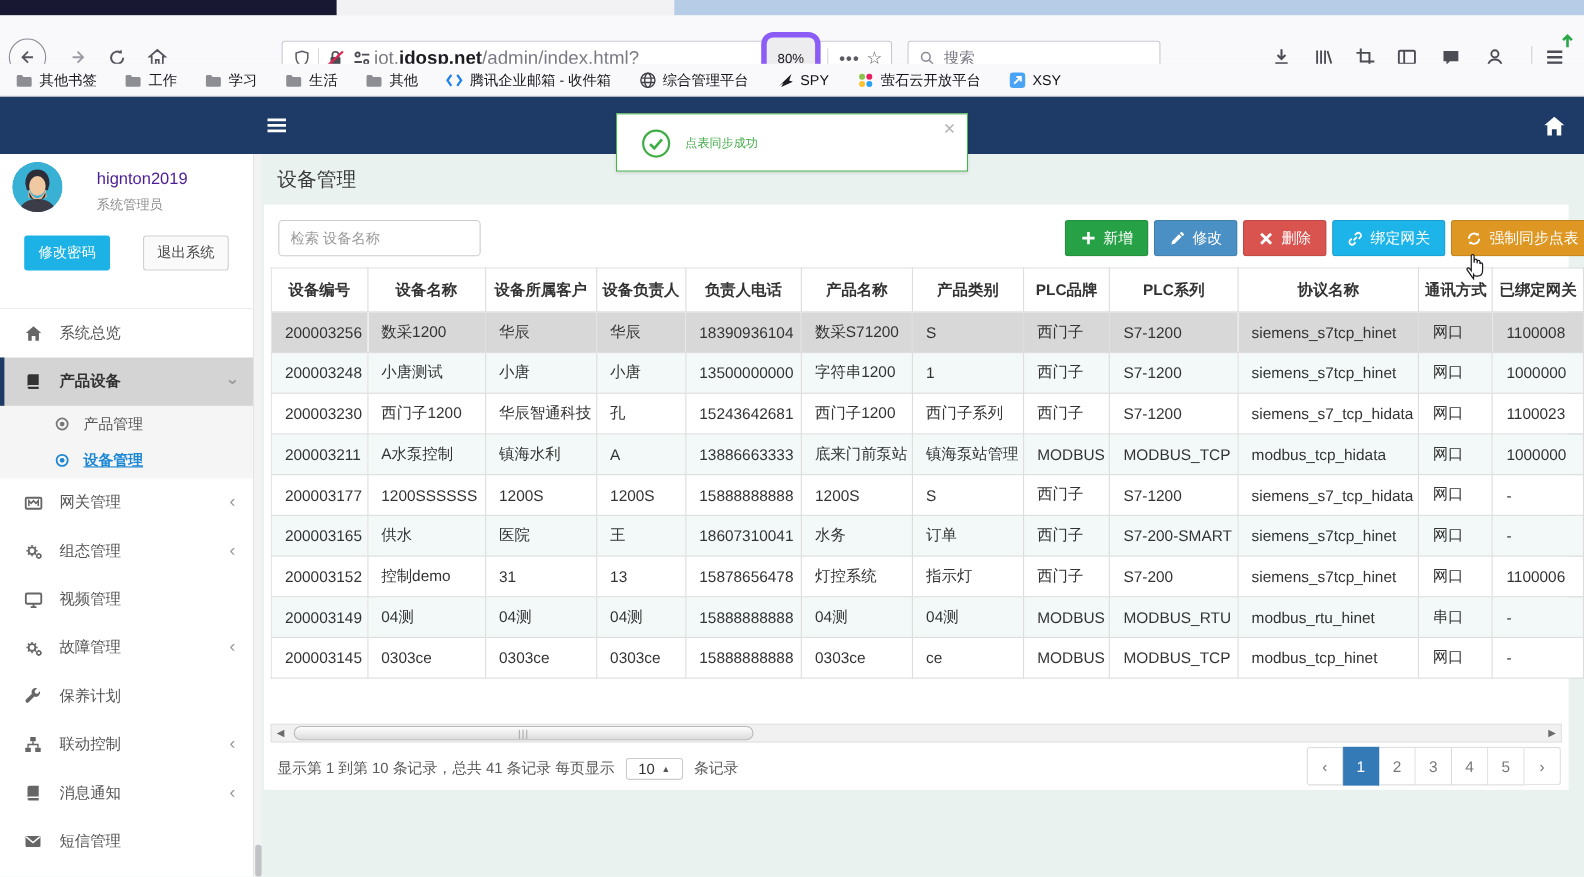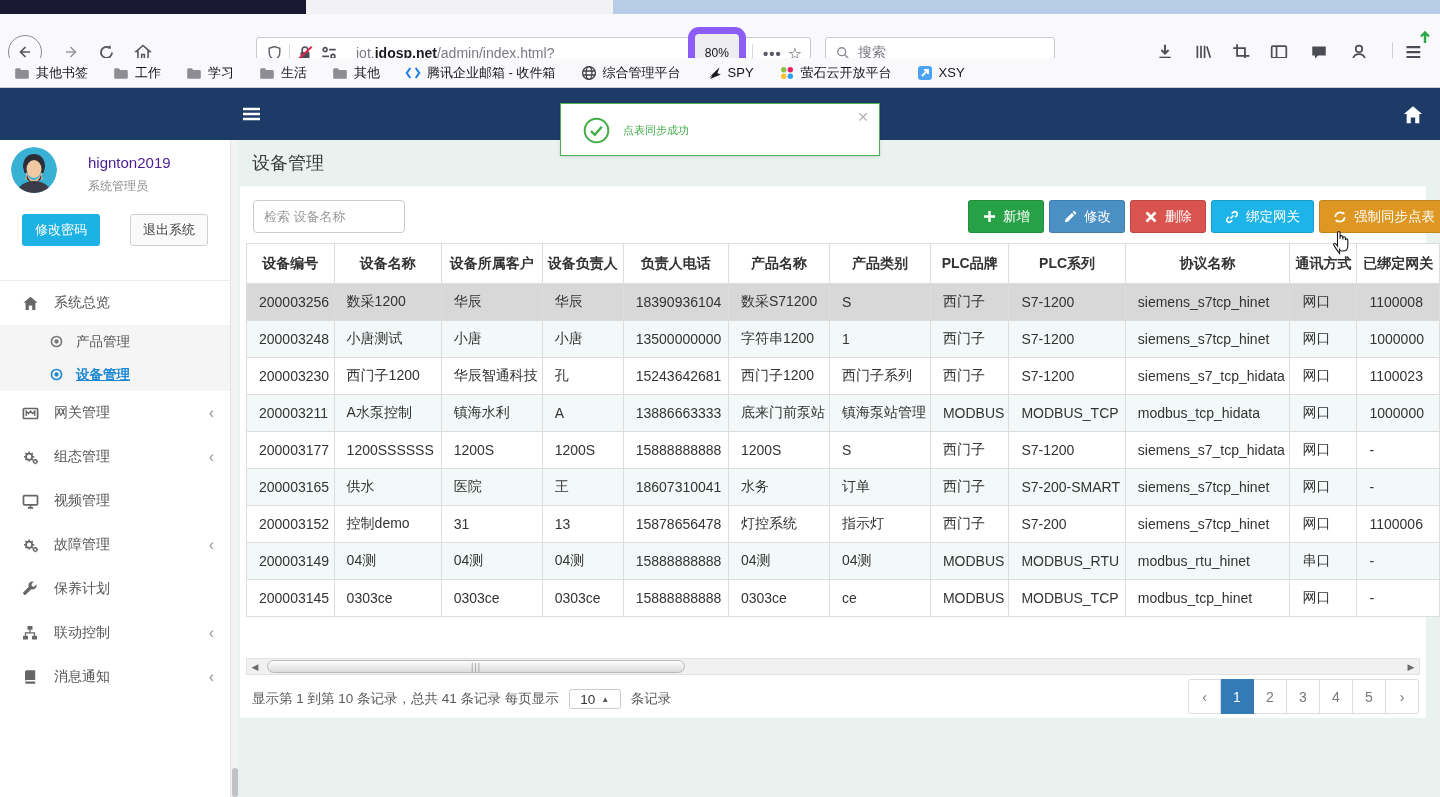--- a/index.html
+++ b/index.html
@@ -12,24 +12,24 @@
   #titlebar{left:0;top:0;width:1440px;height:14px;background:#f2f2f4}
   #titlebar .seg-dark{position:absolute;left:0;top:0;width:306px;height:14px;background:#181833}
   #titlebar .seg-blue{position:absolute;left:613px;top:0;width:827px;height:14px;background:#b7cde7}
 
   
   #toolbar{left:0;top:14px;width:1440px;height:44px;background:#f9f9fb}
   .navbtn{position:absolute;color:#55555e;display:flex;align-items:center;justify-content:center}
   #back-btn{left:8px;top:21px;width:34px;height:34px;border:1.5px solid #8a8a95;border-radius:50%}
   #urlbar{position:absolute;left:256px;top:23px;width:555px;height:32px;background:#fff;border:1px solid #c9c9d2;border-radius:3px;display:flex;align-items:center}
   #urlbar .sep{width:1px;height:18px;background:#d8d8de;margin:0 6px}
-  #url-text{font-size:14px;white-space:nowrap;margin-left:18px;flex:0 0 auto}
+  #url-text{font-size:17px;white-space:nowrap;margin-left:2px;flex:0 0 auto}
   #url-text .dim{color:#7a7a84}
   #url-text .dom{color:#1b1b21;font-weight:bold}
-  #zoom-badge{margin-left:auto;background:#ededf0;border:7px solid #8b5cf6;border-radius:11px;font-size:12px;color:#15141a;padding:12px 10px}
+  #zoom-badge{margin-left:auto;background:#ededf0;border:5px solid #8b5cf6;border-radius:11px;font-size:12px;color:#15141a;padding:12px 10px}
   #page-dots{font-size:15px;color:#5b5b66;letter-spacing:1px;margin:0 4px;font-weight:bold}
   #star-icon{font-size:16px;color:#55555e;margin:0 8px 0 2px}
   #searchbox{position:absolute;left:825px;top:23px;width:230px;height:32px;background:#fff;border:1px solid #c9c9d2;border-radius:3px;display:flex;align-items:center;color:#7a7a84;font-size:14px}
   #searchbox .q{margin:0 8px 0 10px;color:#8a8a93}
   .tb-icon{position:absolute;top:29px;width:18px;height:18px;color:#4c4c55}
   #tb-sep{position:absolute;left:1392px;top:28px;width:1px;height:22px;background:#d0d0d6}
   #menu-btn{position:absolute;left:1404px;top:28px;width:22px;height:20px;color:#4c4c55}
   #menu-badge{position:absolute;left:1419px;top:16px;width:12px;height:14px;color:#2aa849}
 
   
@@ -64,21 +64,21 @@
   .smi .ic{width:15px;height:15px;color:#777}
   .smi .lbl{margin-left:12px}
   .smi.active{color:#1b87d4;font-weight:bold}
   .smi.active .ic{color:#1b87d4}
   .smi.active .lbl{text-decoration:underline}
 
   
   #content{left:238px;top:140px;width:1202px;height:657px;background:#e9f2ef}
   #page-title{position:absolute;left:252px;top:151px;font-size:18px;color:#3a3a3a}
   #panel{position:absolute;left:240px;top:186px;width:1186px;height:532px;background:#fff}
-  #dev-search{position:absolute;left:253px;top:200px;width:152px;height:33px;border:1px solid #ccc;border-radius:4px;font-size:13px;color:#444;padding:0 10px;font-family:inherit;background:#fff}
+  #dev-search{position:absolute;left:253px;top:200px;width:184px;height:33px;border:1px solid #ccc;border-radius:4px;font-size:13px;color:#444;padding:0 10px;font-family:inherit;background:#fff}
   #dev-search::placeholder{color:#9a9a9a}
   #actions{position:absolute;left:968px;top:200px;height:33px;display:flex;gap:5px}
   .abtn{height:33px;border-radius:3px;color:#fff;font-size:13.5px;display:flex;align-items:center;gap:7px;padding:0 13px;border:1px solid rgba(0,0,0,.12);white-space:nowrap}
   .abtn .aic{width:14px;height:14px;display:flex;align-items:center;justify-content:center;font-weight:bold}
 
   #tablewrap{position:absolute;left:246px;top:243px;width:1194px;height:410px;overflow:hidden}
   table{border-collapse:collapse;table-layout:fixed}
   th{border:1px solid #ddd;height:40px;font-weight:bold;color:#333;text-align:center;font-size:14px;white-space:nowrap;overflow:hidden;background:#fff}
   td{border:1px solid #ddd;height:37px;padding:0 4px 0 12px;color:#333;font-size:14px;white-space:nowrap;overflow:hidden;background:transparent}
   tbody tr{background:#fff}
@@ -344,20 +344,30 @@
   <div class="ubtn" id="btn-pass">修改密码</div>
   <div class="ubtn" id="btn-logout">退出系统</div>
   <div id="menu">
       <div class="mi">
         <span class="ic">
           <svg width="17" height="17" viewBox="0 0 16 16">
             <path d="M8 1.6l6.6 5.6h-2V14H9.6V9.8H6.4V14H3.4V7.2h-2z" fill="currentColor"></path>
           </svg>
         </span>
         <span class="lbl">系统总览</span>
+      </div>
+      <div class="mi active">
+        <span class="ic">
+          <svg width="16" height="16" viewBox="0 0 16 16">
+            <path d="M4.6 1.3h8.6V11H4.8c-.7 0-1.3.3-1.8.8V3.1c0-1 .8-1.8 1.6-1.8z" fill="currentColor"></path>
+            <path d="M3 13.1c0 .9.8 1.6 1.8 1.6h8.4v-2.2H4.8c-1 0-1.8.3-1.8.6z" fill="currentColor"></path>
+          </svg>
+        </span>
+        <span class="lbl">产品设备</span>
+        <span class="chev" style="transform: rotate(-90deg);">‹</span>
       </div>
       <div class="sub">
         <div class="smi">
           <span class="ic">
             <svg width="15" height="15" viewBox="0 0 16 16">
               <circle cx="8" cy="8" r="5.4" fill="none" stroke="currentColor" stroke-width="1.7"></circle>
               <circle cx="8" cy="8" r="2.3" fill="currentColor"></circle>
             </svg>
           </span>
           <span class="lbl">产品管理</span>
@@ -437,20 +447,29 @@
       </div>
       <div class="mi">
         <span class="ic">
           <svg width="16" height="16" viewBox="0 0 16 16">
             <path d="M4.6 1.3h8.6V11H4.8c-.7 0-1.3.3-1.8.8V3.1c0-1 .8-1.8 1.6-1.8z" fill="currentColor"></path>
             <path d="M3 13.1c0 .9.8 1.6 1.8 1.6h8.4v-2.2H4.8c-1 0-1.8.3-1.8.6z" fill="currentColor"></path>
           </svg>
         </span>
         <span class="lbl">消息通知</span>
         <span class="chev">‹</span>
+      </div>
+      <div class="mi">
+        <span class="ic">
+          <svg width="16" height="16" viewBox="0 0 16 16">
+            <rect x="1.2" y="3" width="13.6" height="10" rx="1" fill="currentColor"></rect>
+            <path d="M1.8 3.8L8 9l6.2-5.2" fill="none" stroke="#fff" stroke-width="1.3"></path>
+          </svg>
+        </span>
+        <span class="lbl">短信管理</span>
       </div>
       <div class="mi"></div>
     </div>
 </div>
 <div class="abs" id="side-scroll">
   <div id="side-thumb"></div>
 </div>
 
 <div class="abs" id="content"></div>
 <div id="page-title">设备管理</div>

